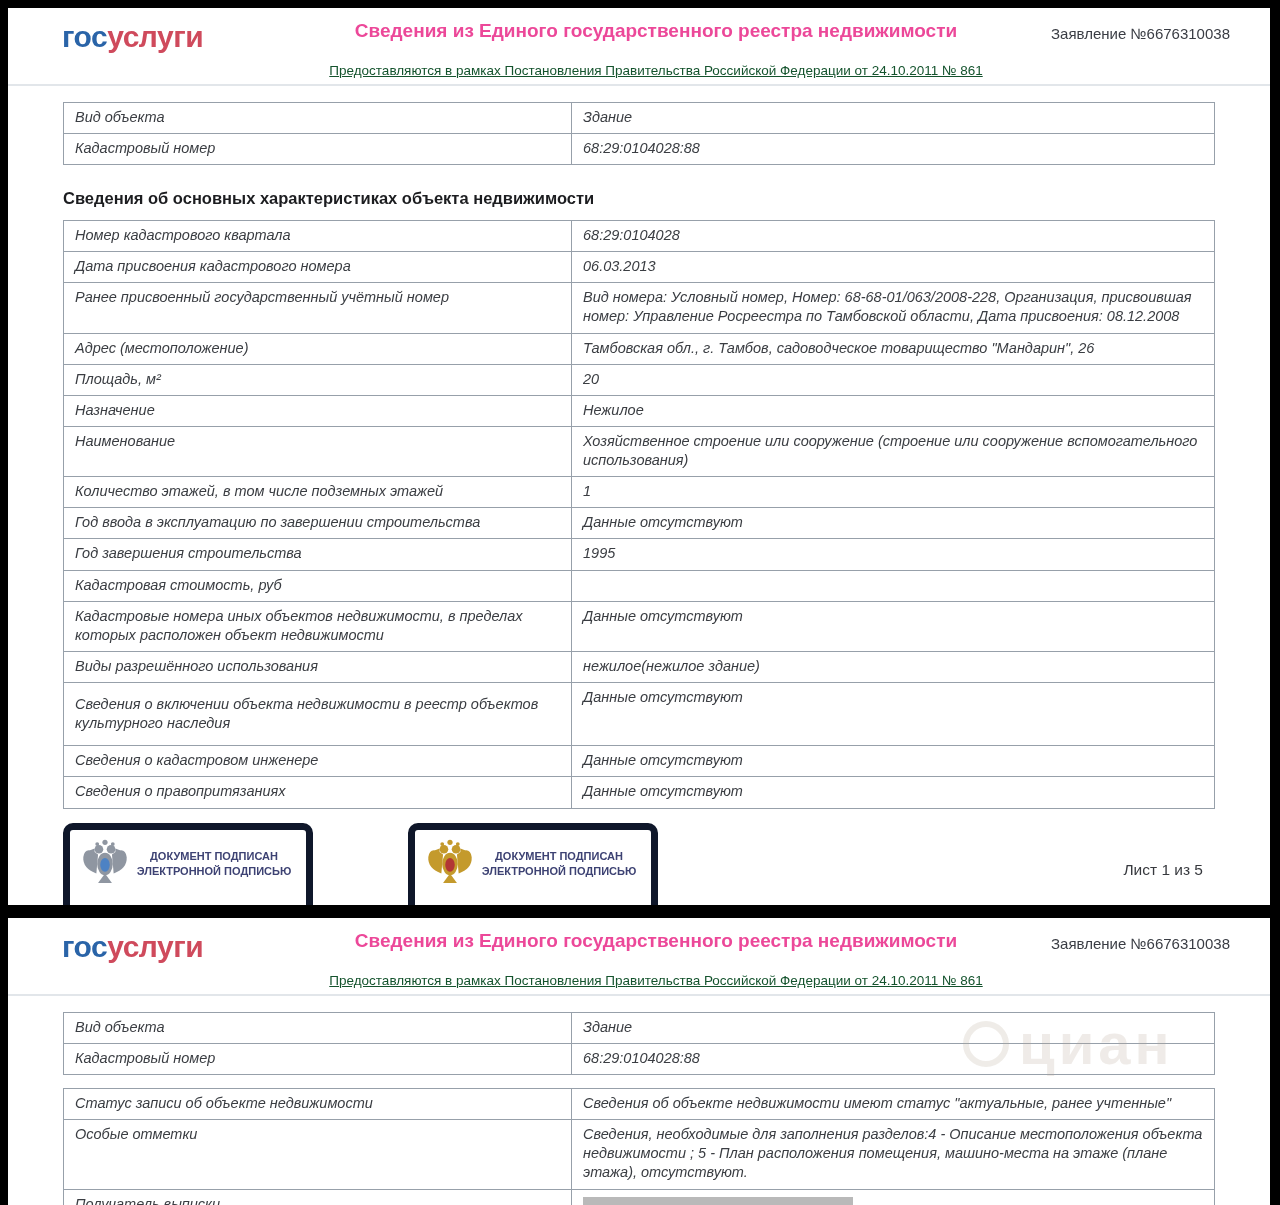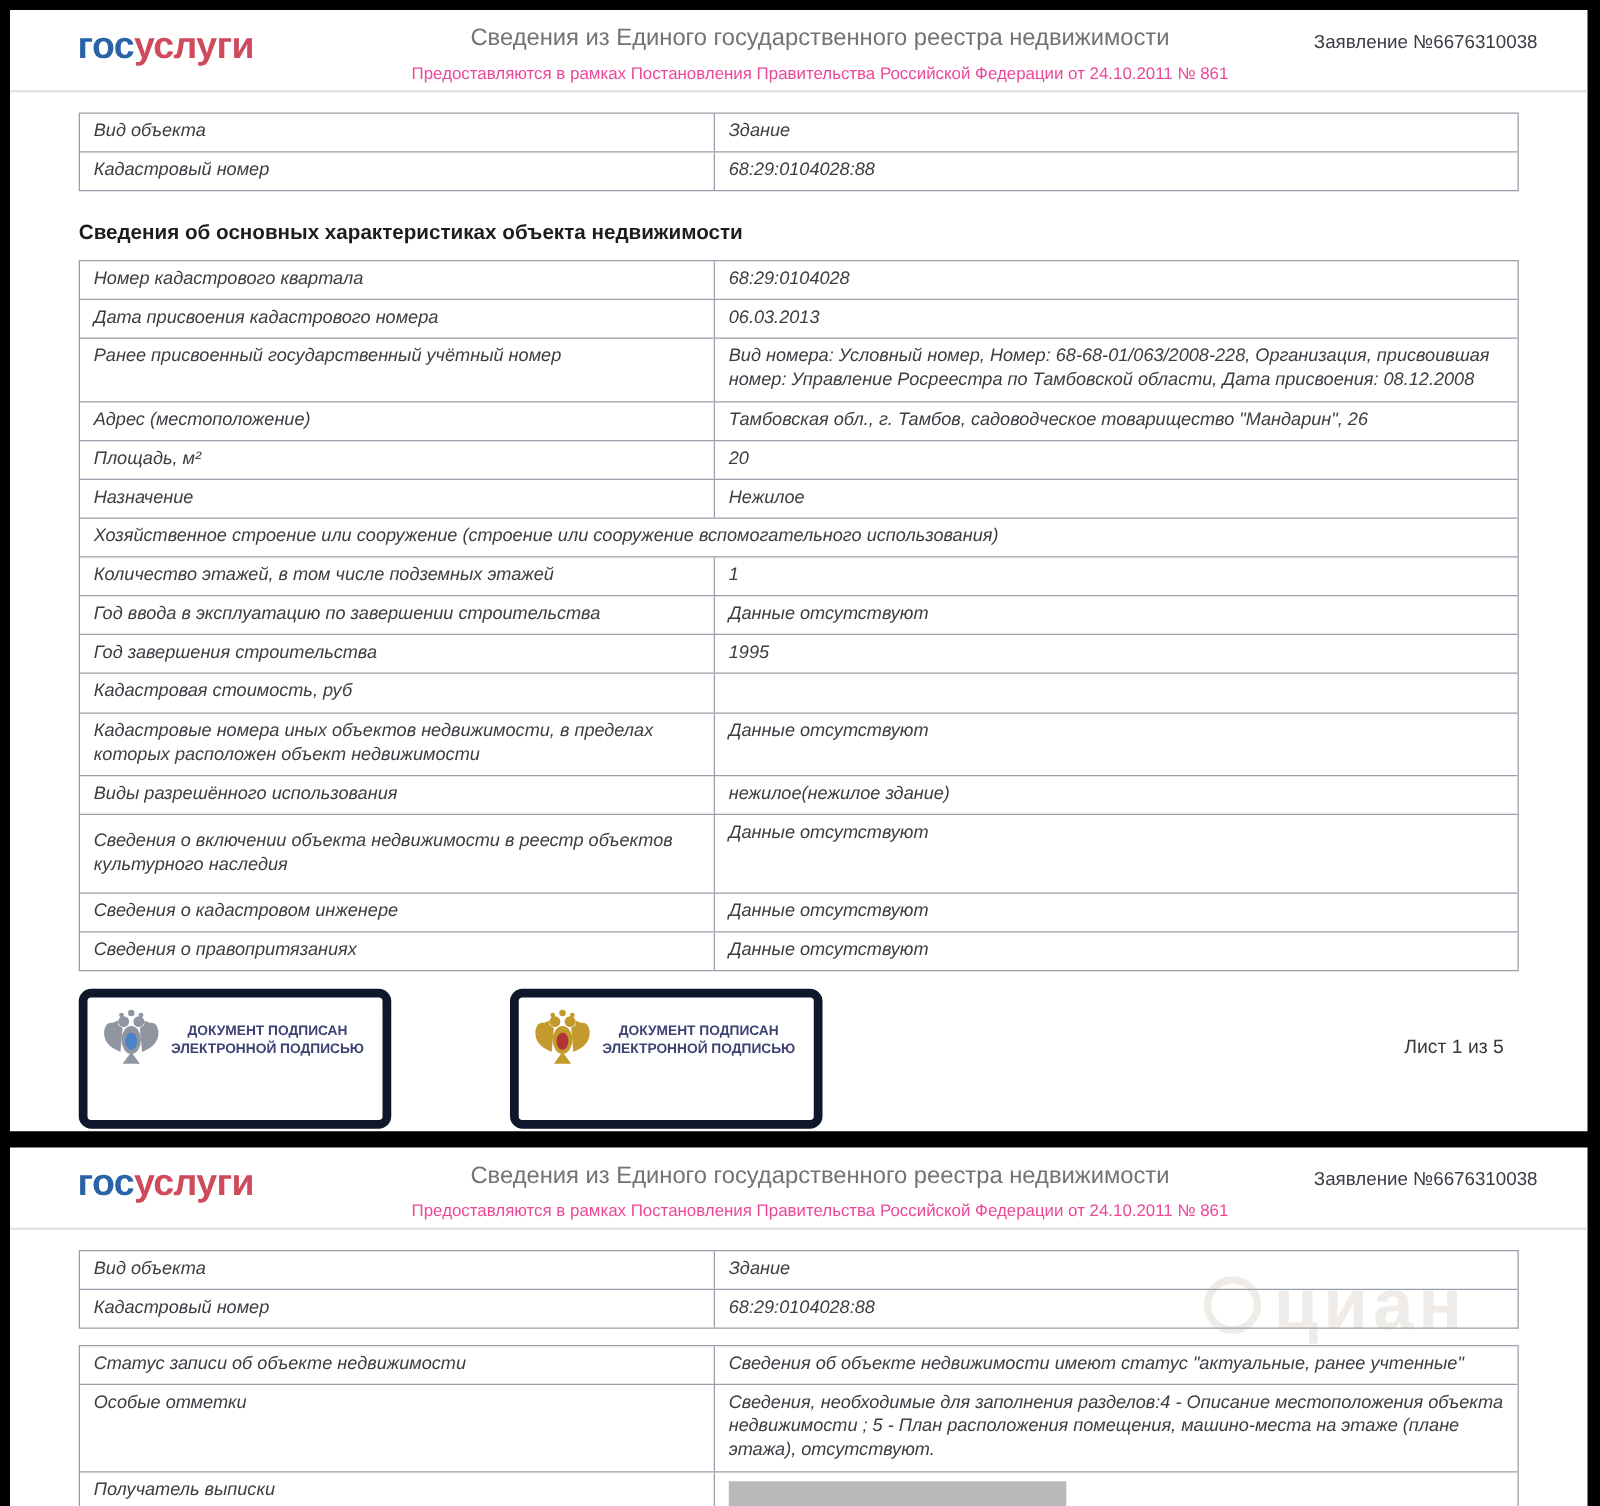--- a/index.html
+++ b/index.html
@@ -19,22 +19,22 @@
   .pg-header{
     display:flex;align-items:flex-start;
     padding:12px 40px 6px 46px;
     border-bottom:2px solid #e2e6ea;
     min-height:40px;
   }
   .logo{font-size:30px;font-weight:bold;letter-spacing:-0.5px;line-height:34px;width:235px;flex:none;padding-left:8px;}
   .logo .gos{color:#2a64a8;}
   .logo .uslugi{color:#cf4a5c;}
   .header-center{flex:1;text-align:center;}
-  .doc-title{font-size:19px;font-weight:normal;color:#737373;line-height:1.2;}
-  .doc-subtitle{font-size:13.5px;color:#ec4899;margin-top:8px;}
+  .doc-title{font-size:19px;font-weight:bold;color:#ec4899;line-height:1.2;}
+  .doc-subtitle{font-size:13.5px;color:#14532d;margin-top:20px;text-decoration:underline;}
   .application-no{width:215px;flex:none;text-align:right;font-size:15px;color:#3a3d44;padding-top:5px;}
 
   
   .content{padding:0 55px;}
   .dtable{border:1px solid #97a0aa;margin-top:16px;font-style:italic;}
   .trow{display:flex;border-top:1px solid #97a0aa;}
   .trow:first-child{border-top:none;}
   .tcell{padding:5px 11px 6px 11px;font-size:14.5px;color:#3a3d42;line-height:1.32;box-sizing:border-box;}
   .tcell.label{width:508px;flex:none;border-right:1px solid #97a0aa;}
   .tcell.value{flex:1;}
@@ -123,20 +123,21 @@
         </div>
         <div class="trow">
           <div class="tcell label">Площадь, м²</div>
           <div class="tcell value">20</div>
         </div>
         <div class="trow">
           <div class="tcell label">Назначение</div>
           <div class="tcell value">Нежилое</div>
         </div>
         <div class="trow">
+          <div class="tcell label">Наименование</div>
           <div class="tcell value">Хозяйственное строение или сооружение (строение или сооружение вспомогательного использования)</div>
         </div>
         <div class="trow">
           <div class="tcell label">Количество этажей, в том числе подземных этажей</div>
           <div class="tcell value">1</div>
         </div>
         <div class="trow">
           <div class="tcell label">Год ввода в эксплуатацию по завершении строительства</div>
           <div class="tcell value">Данные отсутствуют</div>
         </div>

